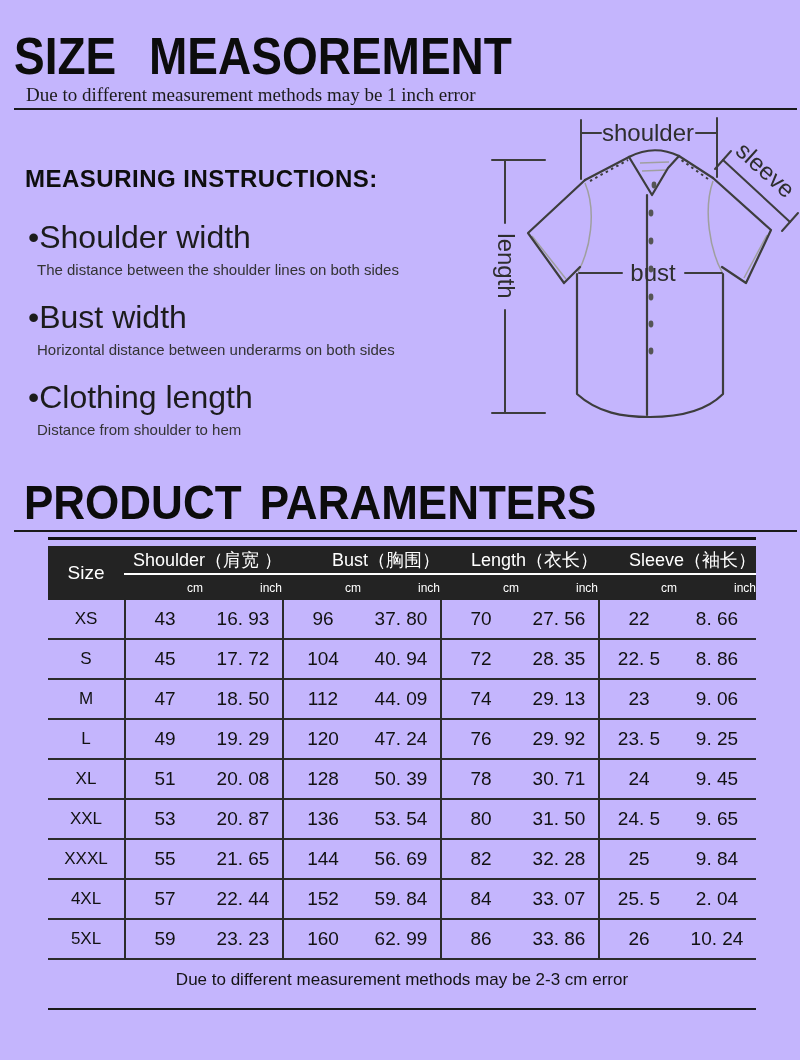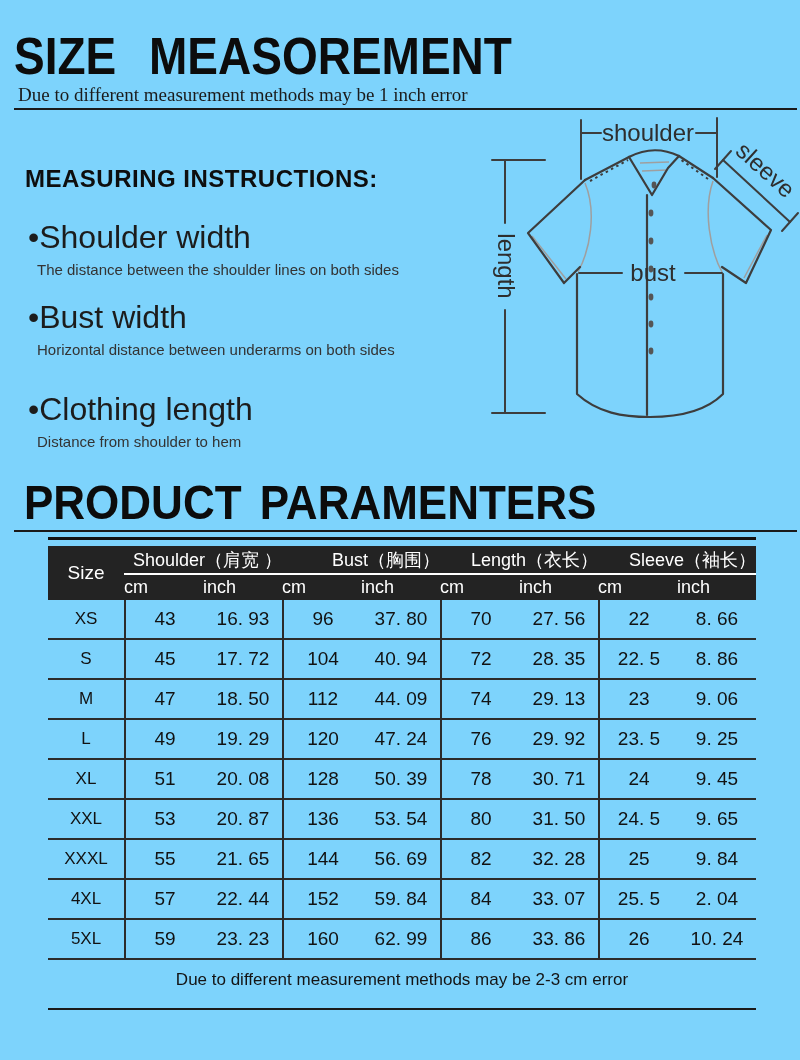--- a/index.html
+++ b/index.html
@@ -1,50 +1,50 @@
 <!DOCTYPE html>
 <html><head>
 <meta charset="utf-8">
 <style>
   html,body{margin:0;padding:0;background:#fff;}
-  #page{position:relative;width:800px;height:1060px;background:#7dd3fc;overflow:hidden;
+  #page{position:relative;width:800px;height:1060px;background:#c4b5fd;overflow:hidden;
         font-family:"Liberation Sans",sans-serif;color:#111;}
 
   .main-title{position:absolute;left:14px;top:26px;font-size:46px;font-weight:bold;
         letter-spacing:0px;word-spacing:20px;color:#0c0c0c;
         transform:scaleY(1.12);transform-origin:left top;white-space:nowrap;}
-  .subtitle{position:absolute;left:18px;top:84px;font-family:"Liberation Serif",serif;
+  .subtitle{position:absolute;left:26px;top:84px;font-family:"Liberation Serif",serif;
         font-size:19px;color:#1b1b1b;}
   .rule{position:absolute;height:2px;background:#1a1a1a;}
   .rule1{left:14px;top:108px;width:783px;}
   .rule2{left:14px;top:530px;width:783px;}
   .rule3{left:48px;top:1008px;width:708px;}
 
   .mi-head{position:absolute;left:25px;top:165px;font-size:24px;font-weight:bold;
         letter-spacing:.5px;color:#0e0e0e;}
   .bullet{position:absolute;left:28px;}
   .bullet .bt{font-size:32px;color:#1c1c1c;}
   .bullet .bd{font-size:15px;color:#333;margin:5px 16px 0 9px;}
-  .b1{top:219px;} .b2{top:299px;} .b3{top:391px;}
+  .b1{top:219px;} .b2{top:299px;} .b3{top:379px;}
 
   .diagram{position:absolute;left:460px;top:100px;width:340px;height:340px;}
 
   .sec-title{position:absolute;left:24px;top:476px;font-size:44px;font-weight:bold;
         letter-spacing:0px;word-spacing:6px;color:#0c0c0c;
         transform:scaleY(1.08);transform-origin:left top;white-space:nowrap;}
 
   .sizetable{position:absolute;left:48px;top:537px;width:708px;}
   .table-topline{height:3px;background:#131313;margin-bottom:6px;}
   .thead{display:flex;height:54px;background:#232323;color:#fff;}
   .th-size{width:76px;display:flex;align-items:center;justify-content:center;font-size:19px;}
   .th-groups{flex:1;display:flex;flex-direction:column;}
   .th-glabels{height:29px;display:flex;align-items:center;border-bottom:2px solid #fff;box-sizing:border-box;}
   .th-group{flex:1;text-align:right;font-size:18px;white-space:pre;}
   .th-units{flex:1;display:flex;align-items:center;}
-  .th-unit{width:12.5%;text-align:left;font-size:18px;}
+  .th-unit{width:12.5%;text-align:right;font-size:12px;}
   .trow{display:flex;height:40px;box-sizing:border-box;border-bottom:2px solid #2b2b2b;}
   .rsize{width:76px;display:flex;align-items:center;justify-content:center;font-size:17px;color:#121212;}
   .grp{flex:1;display:flex;border-left:2px solid #2b2b2b;box-sizing:border-box;}
   .cell{flex:1;display:flex;align-items:center;justify-content:center;font-size:19px;color:#121212;white-space:pre;}
 
   .footnote{position:absolute;left:48px;top:970px;width:708px;text-align:center;
         font-size:17px;color:#141414;}
 
   .dg-label{font-family:"Liberation Sans",sans-serif;font-size:24px;fill:#2e2e2e;}
 </style>

